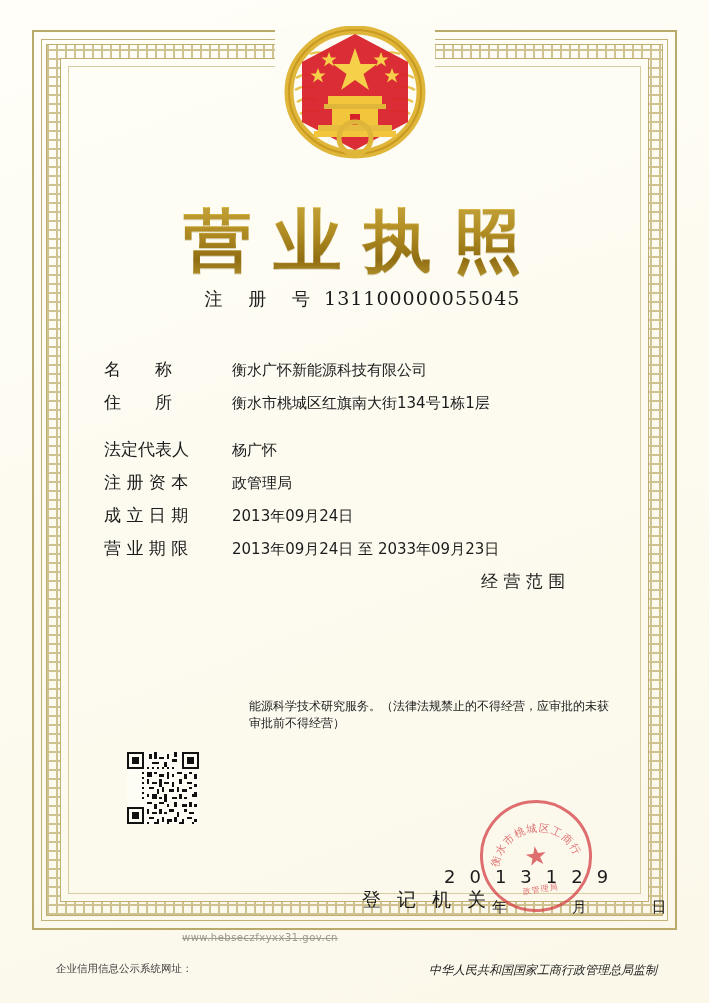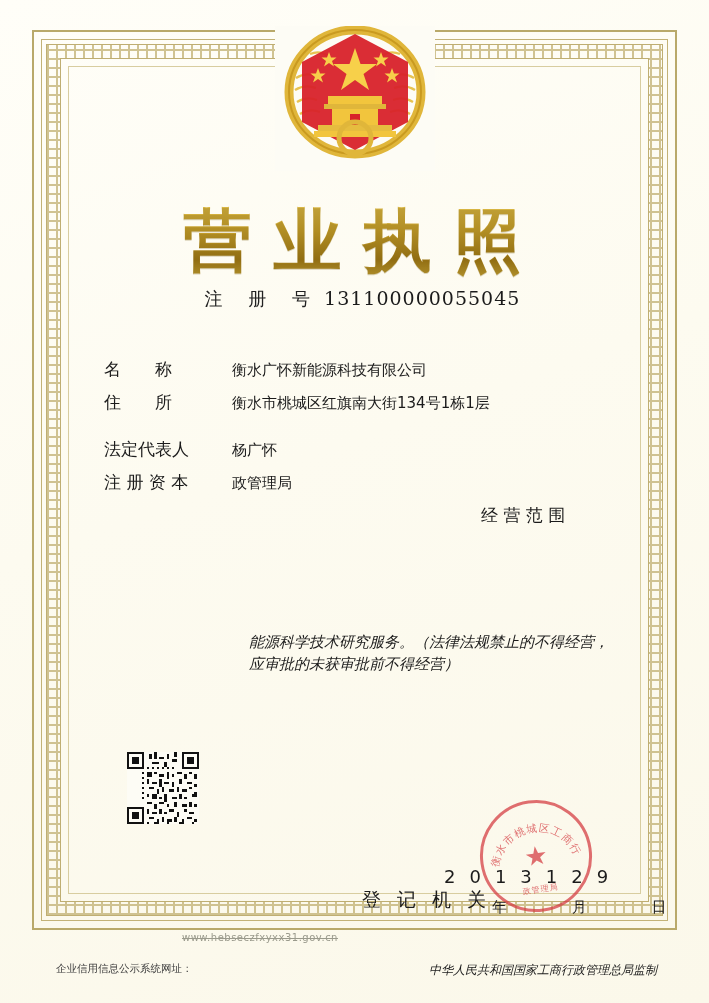--- a/index.html
+++ b/index.html
@@ -163,25 +163,24 @@
     font-family: "DejaVu Sans", "Liberation Sans", sans-serif;
     font-size: 15px;
     color: #1b1b1b;
     padding-bottom: 1px;
   }
   .group-gap { height: 14px; }
 
   .scope-row { align-items: flex-end; flex-direction: column; }
   .scope-value {
     font-family: "DejaVu Sans", "Liberation Sans", sans-serif;
-    font-size: 15px;
+    font-size: 12px;
     line-height: 1.45;
     color: #1b1b1b;
     max-width: 360px;
-    font-style: italic;
   }
 
   
   .qr {
     position: absolute;
     left: 127px;
     top: 752px;
     width: 72px;
     height: 72px;
   }
@@ -362,21 +361,29 @@
     <div class="field-row">
       <div class="f-label tight">法定代表人</div>
       <div class="f-value">杨广怀</div>
     </div>
 
     <div class="field-row">
       <div class="f-label tight">注 册 资 本</div>
       <div class="f-value">政管理局</div>
     </div>
 
-
+    <div class="field-row">
+      <div class="f-label tight">成 立 日 期</div>
+      <div class="f-value">2013年09月24日</div>
+    </div>
+
+    <div class="field-row">
+      <div class="f-label tight">营 业 期 限</div>
+      <div class="f-value">2013年09月24日 至 2033年09月23日</div>
+    </div>
 
     <div class="field-row scope-row">
       <div class="f-label tight">经 营 范 围</div>
       <div class="scope-value">能源科学技术研究服务。（法律法规禁止的不得经营，应审批的未获审批前不得经营）</div>
     </div>
 
   </div>
 
   <svg class="qr" viewBox="0 0 29 29" shape-rendering="crispEdges">
     <rect width="29" height="29" fill="#fdfcf5"></rect>

